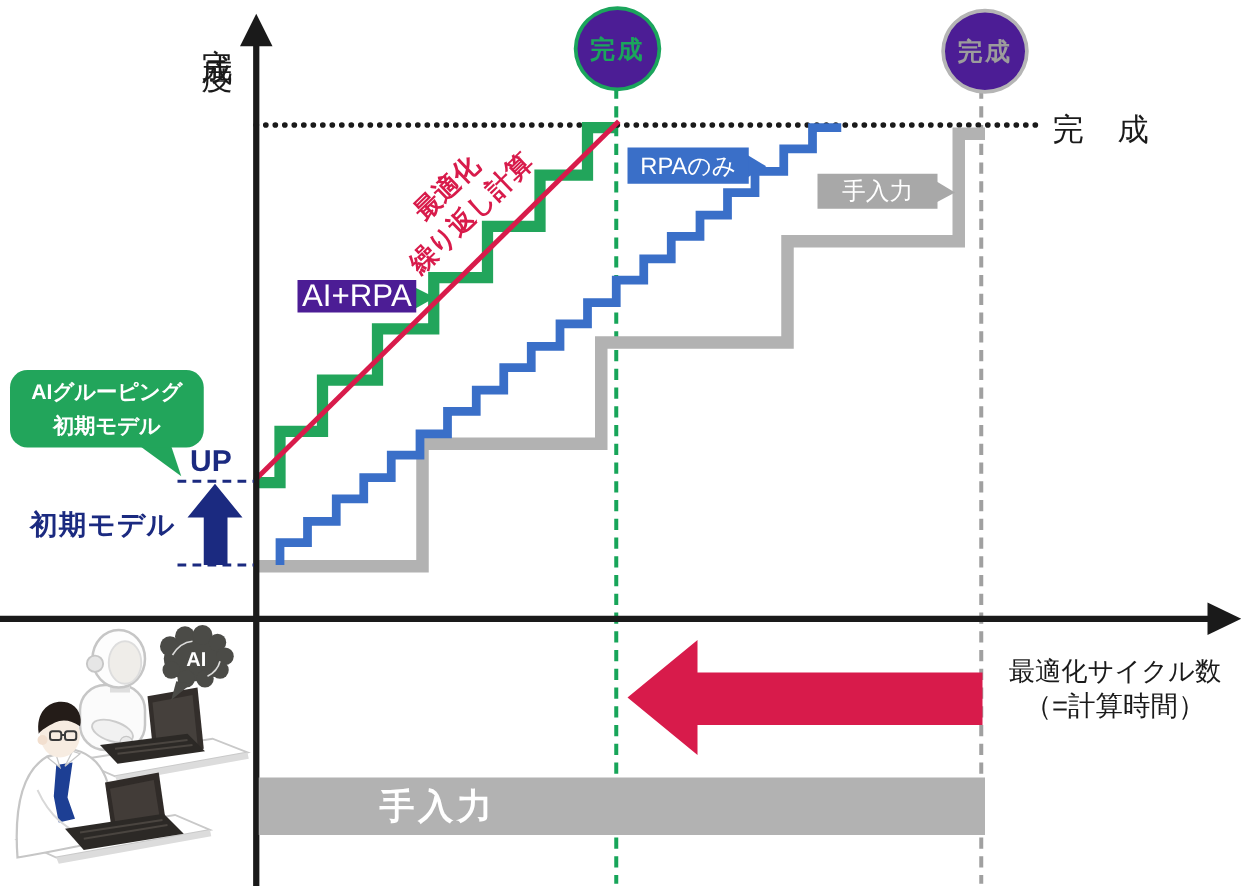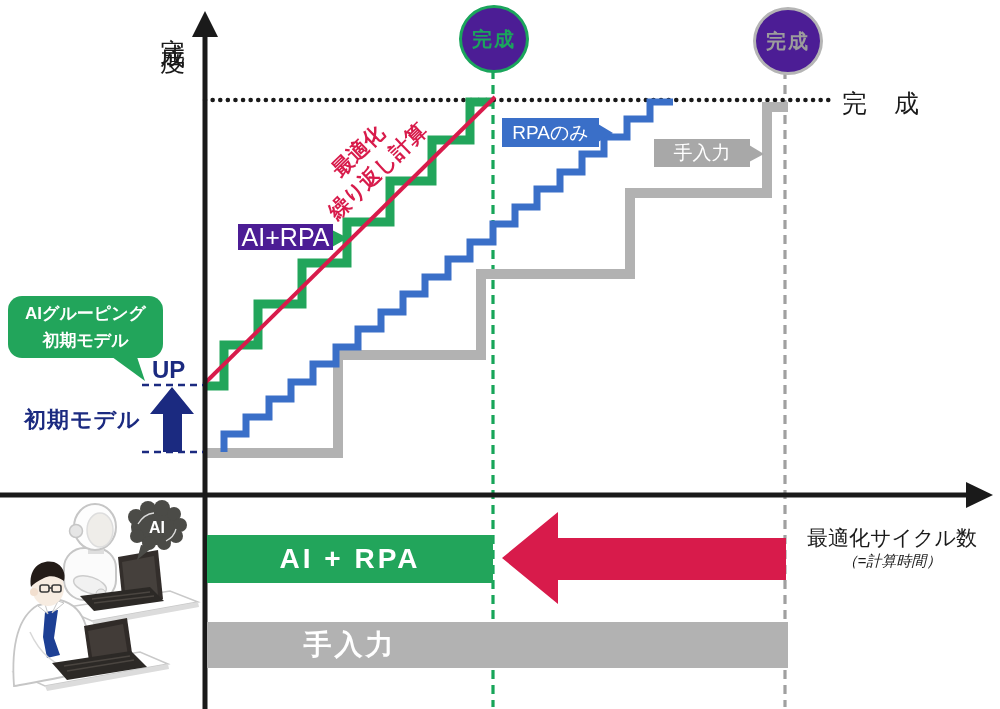--- a/index.html
+++ b/index.html
@@ -20,21 +20,21 @@
   .bubble{background:#22a55b;border-radius:14px;color:#fff;font-weight:bold;font-size:17px;
           line-height:1.6;text-align:center;display:flex;flex-direction:column;justify-content:center;}
   .navy{color:#1b2a80;}
   .red-label{color:#d81b4b;font-weight:bold;font-size:21px;line-height:1.35;text-align:center;
           transform:rotate(-44deg);}
   .bar{display:flex;align-items:center;justify-content:center;color:#fff;font-weight:bold;}
   .bar-label{font-size:28px;letter-spacing:3px;color:#fff;font-weight:bold;text-align:center;}
   .time-label{display:flex;align-items:center;justify-content:center;color:#fff;font-weight:bold;
           font-size:28px;letter-spacing:10px;}
   .xaxis-label{font-size:21px;color:#1a1a1a;text-align:center;line-height:1.3;}
-  .xaxis-label .l2{font-size:15px;font-style:italic;}
+  .xaxis-label .l2{font-size:22px;}
   .done-right{font-size:25px;letter-spacing:10px;color:#1a1a1a;}
 </style>
 </head>
 <body>
 
 <div class="stage">
 
   <svg width="1000" height="709" viewBox="0 0 1000 709">
 
     <g id="marker-layer">
@@ -166,23 +166,20 @@
   <div class="abs badge badge-gray" style="left:654px;top:139px;width:96px;height:28px;">手入力</div>
 
   <div class="abs bubble" style="left:8px;top:296px;width:155px;height:62px;">
     <span>AIグルーピング</span>
     <span>初期モデル</span>
   </div>
 
   <div class="abs navy" style="left:152px;top:356px;font-size:24px;font-weight:bold;">UP</div>
   <div class="abs navy" style="left:24px;top:405px;font-size:22px;font-weight:bold;letter-spacing:1px;">初期モデル</div>
 
-  <div class="abs bar" style="left:207px;top:535px;width:286px;height:48px;background:#22a55b;">
-    <span class="bar-label">AI + RPA</span>
-  </div>
   <div class="abs" style="left:207px;top:622px;width:581px;height:46px;background:#b2b2b2;">
     <div class="abs bar" style="left:0;top:0;width:286px;height:46px;">
       <span class="bar-label">手入力</span>
     </div>
   </div>
 
 
   <div class="abs xaxis-label" style="left:792px;top:524px;width:200px;">
     <div>最適化サイクル数</div>
     <div class="l2">（=計算時間）</div>

